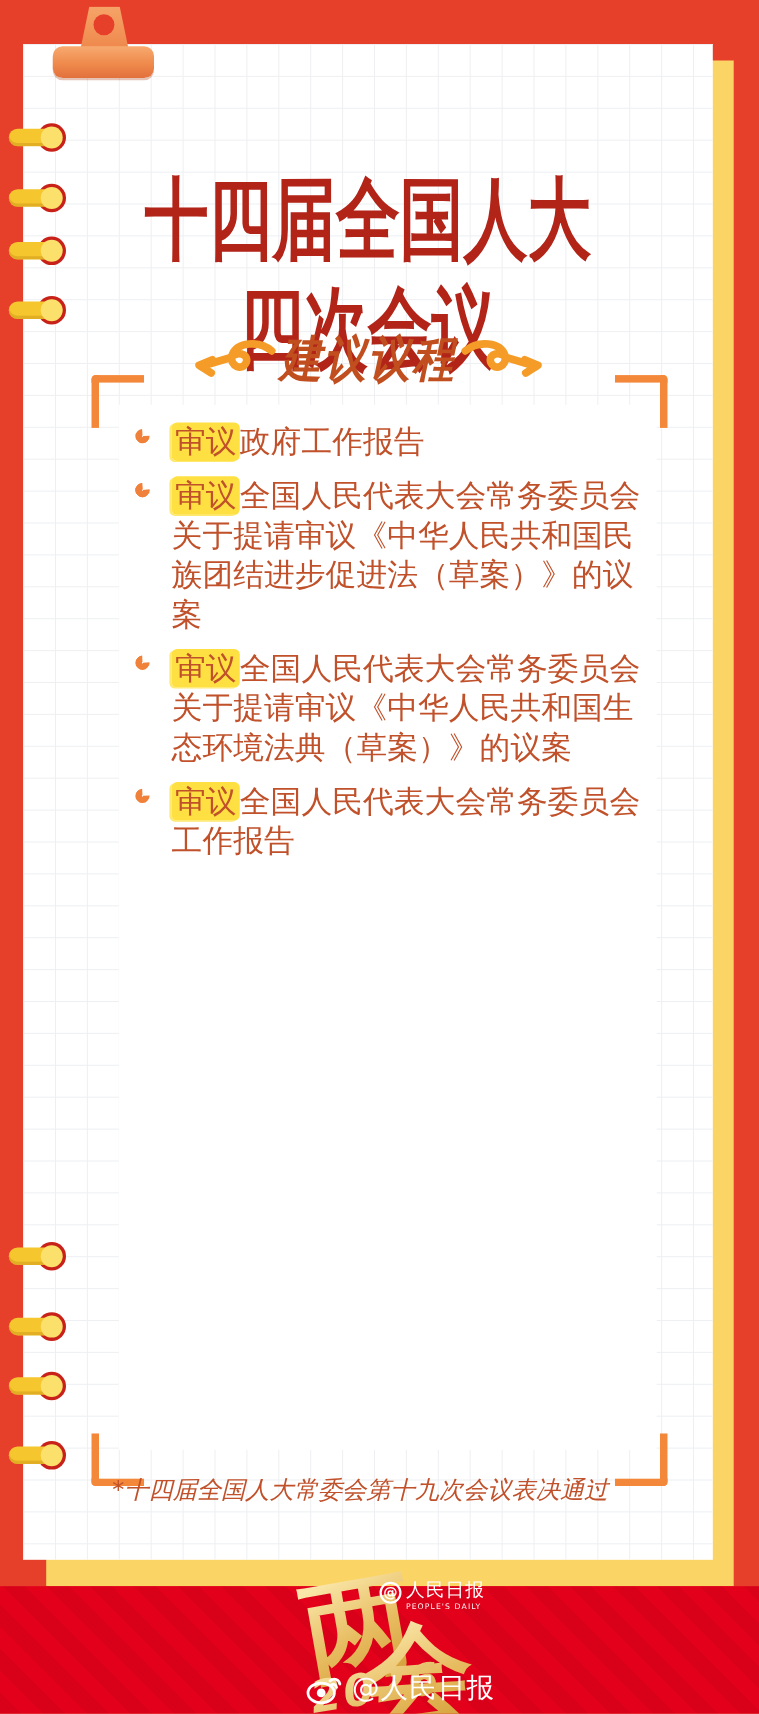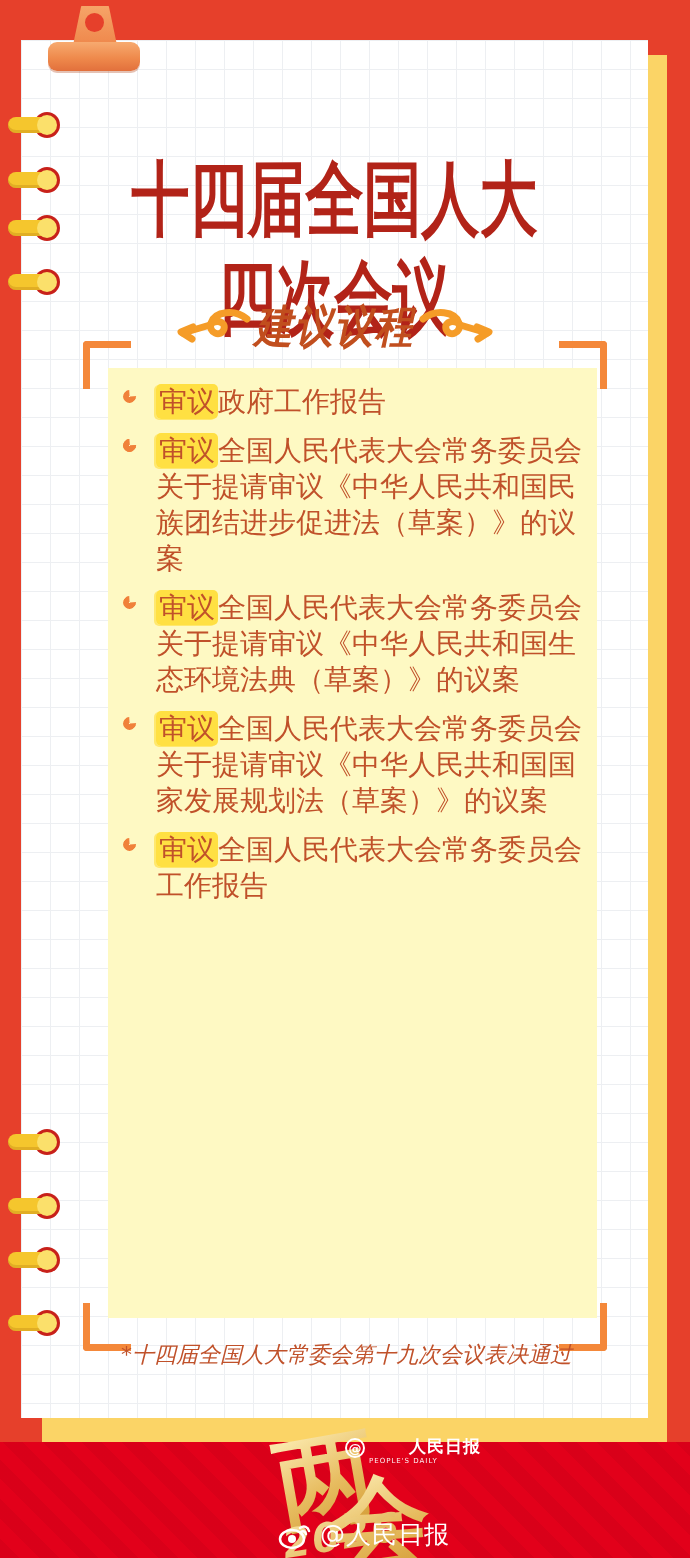--- a/index.html
+++ b/index.html
@@ -88,41 +88,41 @@
   
   .bracket { position:absolute; width:48px; height:48px; }
   .bracket.tl { left:83px;  top:341px;  border-top:7px solid #F4883A; border-left:7px solid #F4883A; border-top-left-radius:4px; }
   .bracket.tr { left:559px; top:341px;  border-top:7px solid #F4883A; border-right:7px solid #F4883A; border-top-right-radius:4px; }
   .bracket.bl { left:83px;  top:1303px; border-bottom:7px solid #F4883A; border-left:7px solid #F4883A; border-bottom-left-radius:4px; }
   .bracket.br { left:559px; top:1303px; border-bottom:7px solid #F4883A; border-right:7px solid #F4883A; border-bottom-right-radius:4px; }
 
   
   .agenda-panel {
     position:absolute; left:108px; top:368px; width:489px; height:950px;
-    background:#fef9c3; padding:16px 12px 10px 10px;
+    background:#ffffff; padding:16px 12px 10px 10px;
     overflow:hidden;
   }
   .item { position:relative; padding-left:38px; margin-bottom:13px; }
   .bullet {
     position:absolute; left:5px; top:6px; width:13px; height:13px;
     border:6px solid #F0813A; border-top-color:transparent;
     border-radius:50%; transform:rotate(42deg);
   }
   .item-text {
     color:#C0512A; font-size:28px; line-height:36px; font-weight:500;
     letter-spacing:0px;
   }
   .item-text mark {
     background:#FFE042; color:#C0512A; padding:1px 3px; border-radius:5px;
     box-shadow:-2px 1px 0 #FFE86E;
   }
 
   
   .footnote {
-    position:absolute; left:33px; top:1340px; width:627px;
+    position:absolute; left:14px; top:1340px; width:627px;
     text-align:center; color:#C0512A; font-size:22px; font-style:italic;
   }
 
   
   .gold-char {
     position:absolute; font-weight:bold; line-height:1;
     background:linear-gradient(160deg,#F9E6A8 10%,#E7BC60 55%,#D29A33 100%);
     -webkit-background-clip:text; background-clip:text; color:transparent;
     text-shadow:none;
   }
@@ -135,21 +135,21 @@
     transform:rotate(-9deg); letter-spacing:2px;
   }
   .masthead {
     position:absolute; left:345px; top:1438px; color:#ffffff; line-height:1;
     display:flex; align-items:flex-start; gap:4px;
   }
   .masthead .at-badge {
     width:20px; height:20px; border:2px solid #fff; border-radius:50%;
     font-size:13px; font-weight:bold; text-align:center; line-height:17px;
   }
-  .masthead .mh-text { font-size:17px; font-weight:bold; letter-spacing:1px;margin-left:40px; }
+  .masthead .mh-text { font-size:17px; font-weight:normal; letter-spacing:1px; }
   .masthead .mh-sub { font-size:7px; letter-spacing:1px; margin-top:3px; opacity:.95; }
   .weibo-line {
     position:absolute; left:278px; top:1518px; display:flex; align-items:center; gap:8px;
     color:#ffffff;
   }
   .weibo-line .handle { font-size:25px; font-weight:normal; letter-spacing:1px; }
 </style>
 </head>
 <body>
 
@@ -243,24 +243,20 @@
     <div class="item">
       <span class="bullet"></span>
       <span class="item-text"><mark>审议</mark><span>全国人民代表大会常务委员会关于提请审议《中华人民共和国民族团结进步促进法（草案）》的议案</span></span>
     </div>
 
     <div class="item">
       <span class="bullet"></span>
       <span class="item-text"><mark>审议</mark><span>全国人民代表大会常务委员会关于提请审议《中华人民共和国生态环境法典（草案）》的议案</span></span>
     </div>
 
-    <div class="item">
-      <span class="bullet"></span>
-      <span class="item-text"><mark>审议</mark><span>全国人民代表大会常务委员会关于提请审议《中华人民共和国国家发展规划法（草案）》的议案</span></span>
-    </div>
 
     <div class="item">
       <span class="bullet"></span>
       <span class="item-text"><mark>审议</mark><span>全国人民代表大会常务委员会工作报告</span></span>
     </div>
 
   </div>
 
 <div class="footnote">*十四届全国人大常委会第十九次会议表决通过</div>
 

